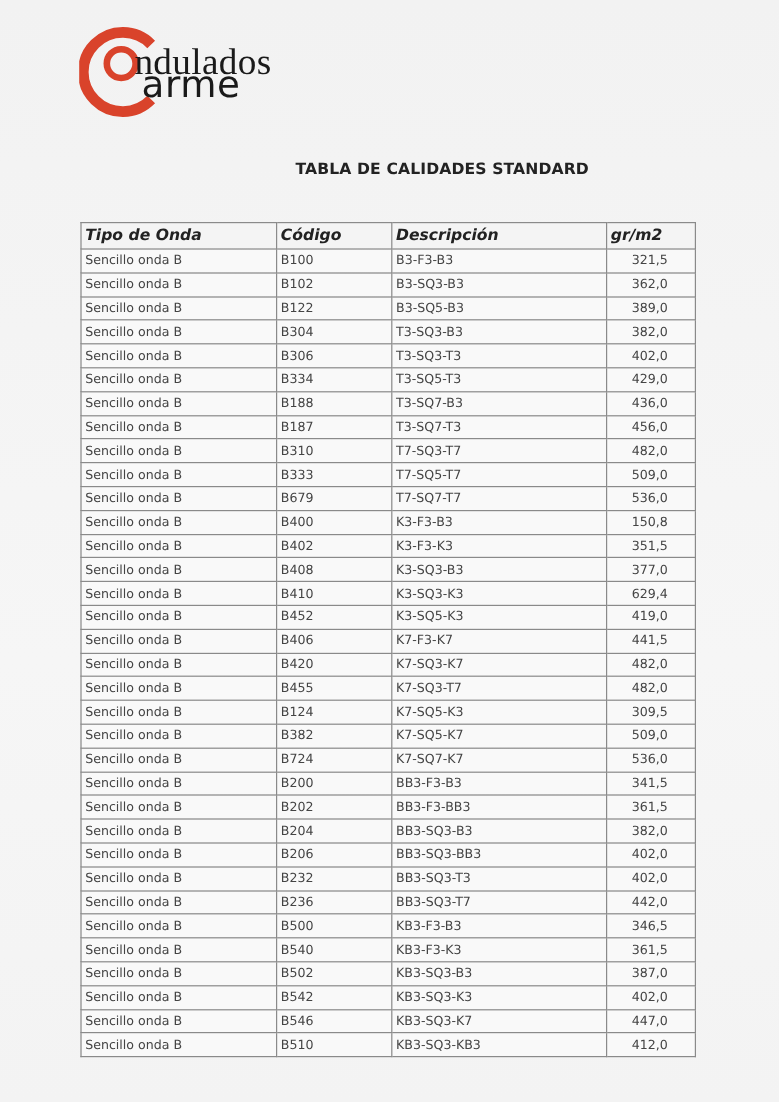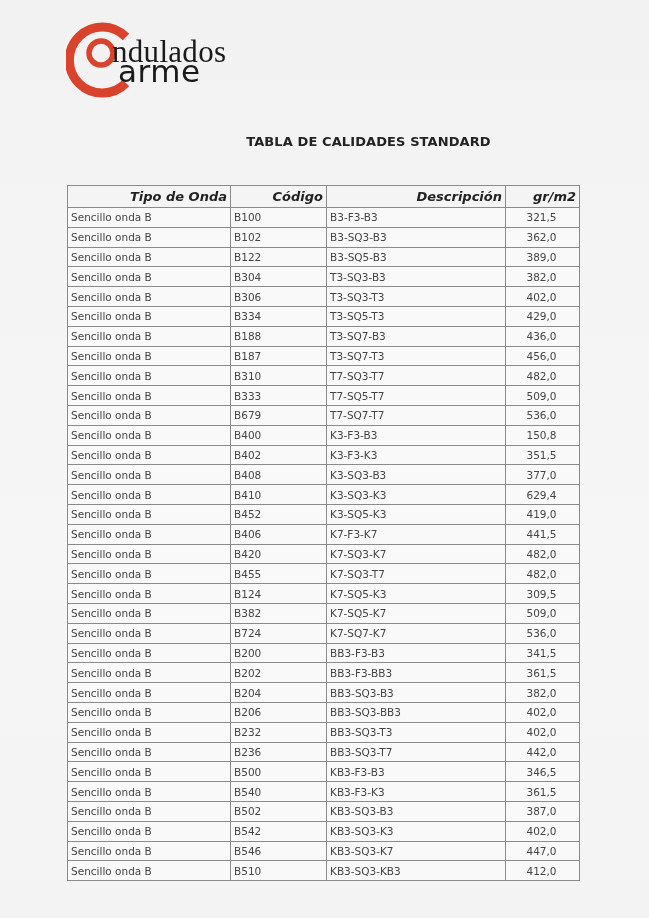--- a/index.html
+++ b/index.html
@@ -43,21 +43,21 @@
   table.grid th, table.grid td {
     border: 1px solid #8a8a8a;
     padding: 0 3px;
     white-space: nowrap; overflow: hidden;
   }
   table.grid th {
     height: 21px;
     font-family: "DejaVu Sans", sans-serif;
     font-style: italic; font-weight: bold;
     font-size: 13px; color: #222;
-    text-align: right;
+    text-align: left;
     background: #f4f4f4;
   }
   table.grid td {
     height: 18.8px;
     font-family: "DejaVu Sans", sans-serif;
     font-size: 10.5px; color: #444;
     line-height: 18px;
     background: #f9f9f9;
   }
   table.grid td.num { text-align: center; padding-right: 5px; }

